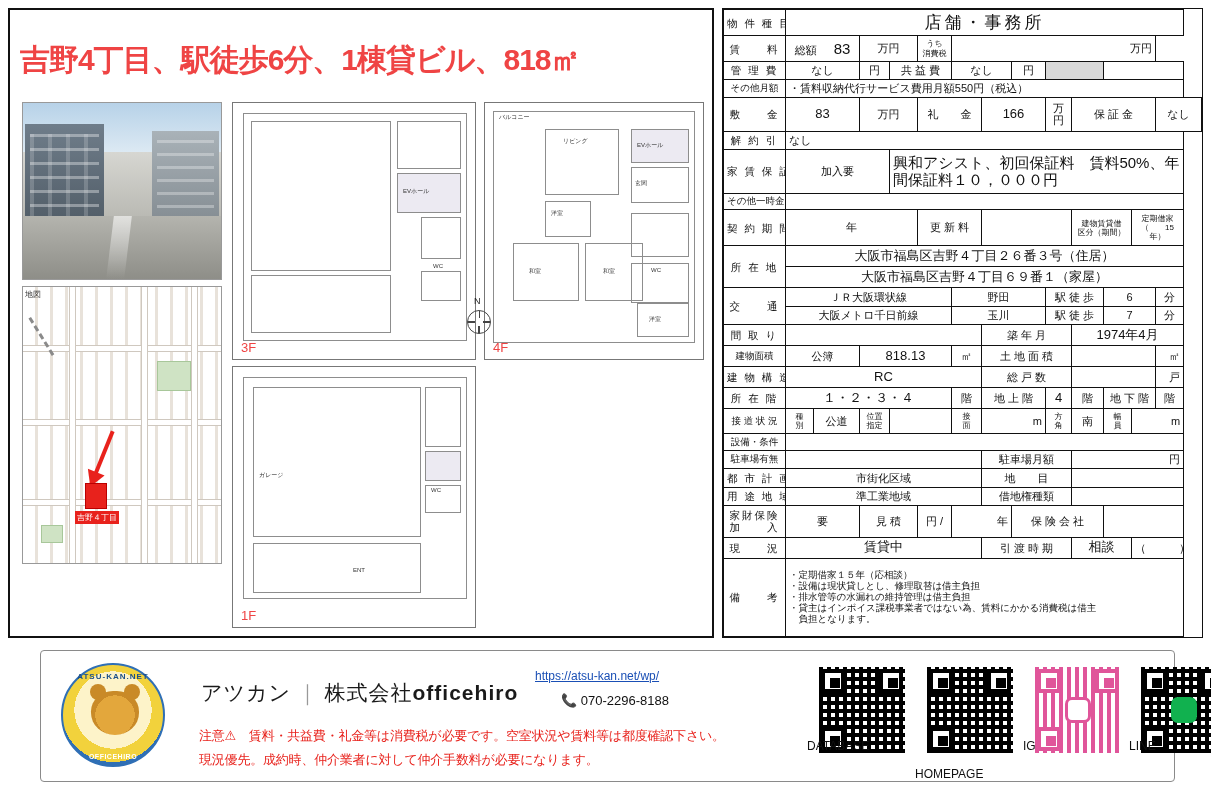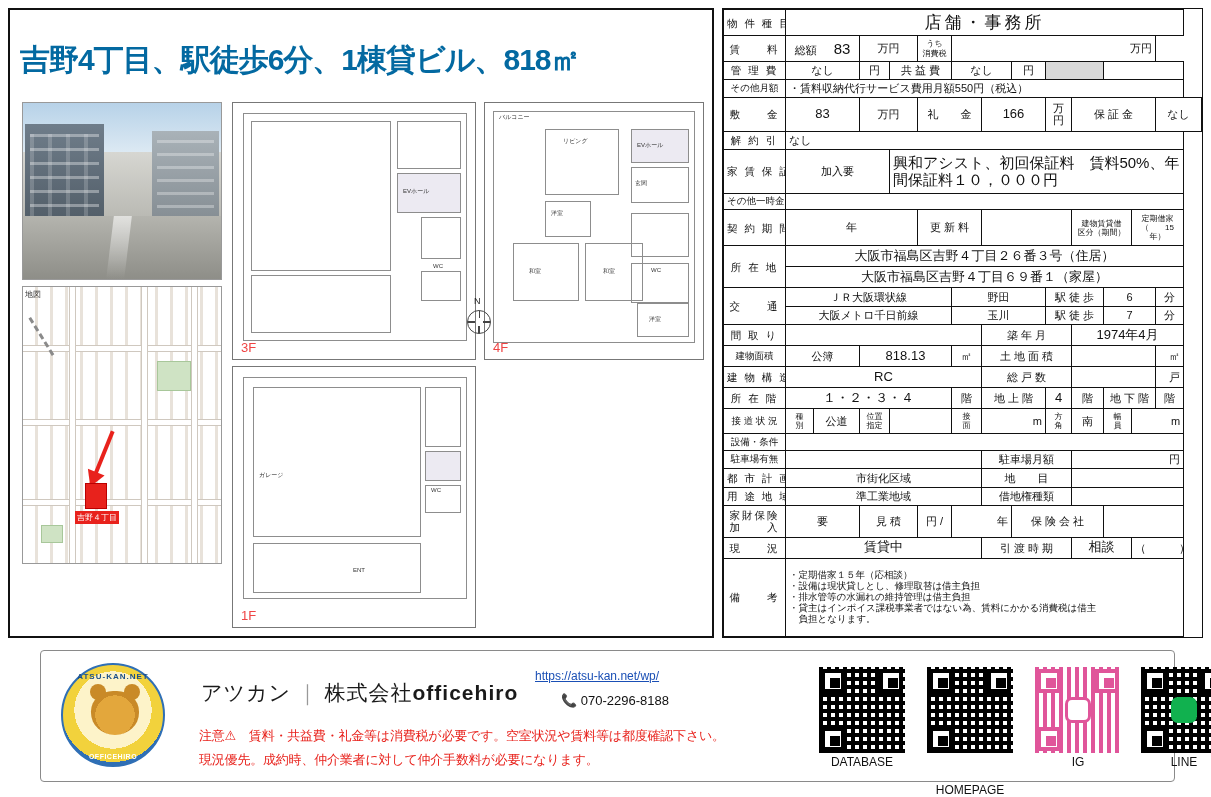--- a/index.html
+++ b/index.html
@@ -23,21 +23,21 @@
     border: 2px solid #111;
     background: #fff;
   }
   #headline {
     position: absolute;
     left: 10px; top: 30px;
     width: 690px;
     font-size: 30px;
     font-weight: bold;
     letter-spacing: -1px;
-    color: #0369a1;
+    color: #ef4444;
     white-space: nowrap;
   }
 
   .photo-box {
     position: absolute;
     border: 1px solid #999;
     overflow: hidden;
     background: #eee;
   }
   
@@ -233,21 +233,21 @@
   }
   .qr {
     position:absolute; top:16px; width:86px; height:86px;
     background:#fff; border: 0;
   }
   .qr .pattern {
     position:absolute; inset:0;
     background-color:#fff;
   }
   .qrcap {
-    position:absolute; top:104px; width:110px; text-align:center;
+    position:absolute; top:88px; width:110px; 
     font-size:12px; color:#111;
   }
   #qr1 { left: 778px; } #cap1 { left: 766px; }
   #qr2 { left: 886px; } #cap2 { left: 874px; margin-top: 28px; }
   #qr3 { left: 994px; } #cap3 { left: 982px; }
   #qr4 { left: 1100px;} #cap4 { left: 1088px; }
 
   .qr-black {
     background-image:
       repeating-linear-gradient(90deg, #000 0 4px, #fff 4px 8px),

